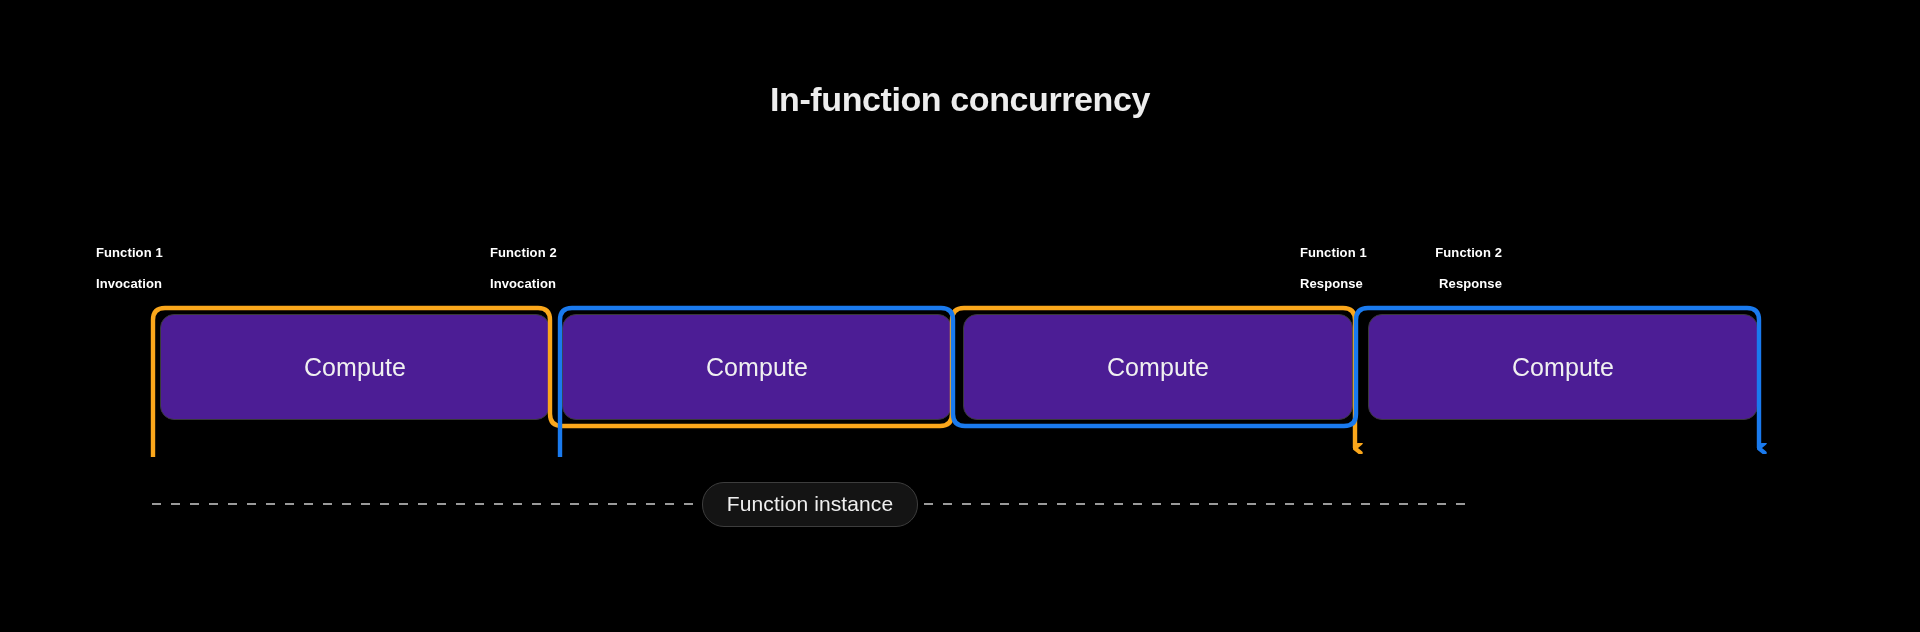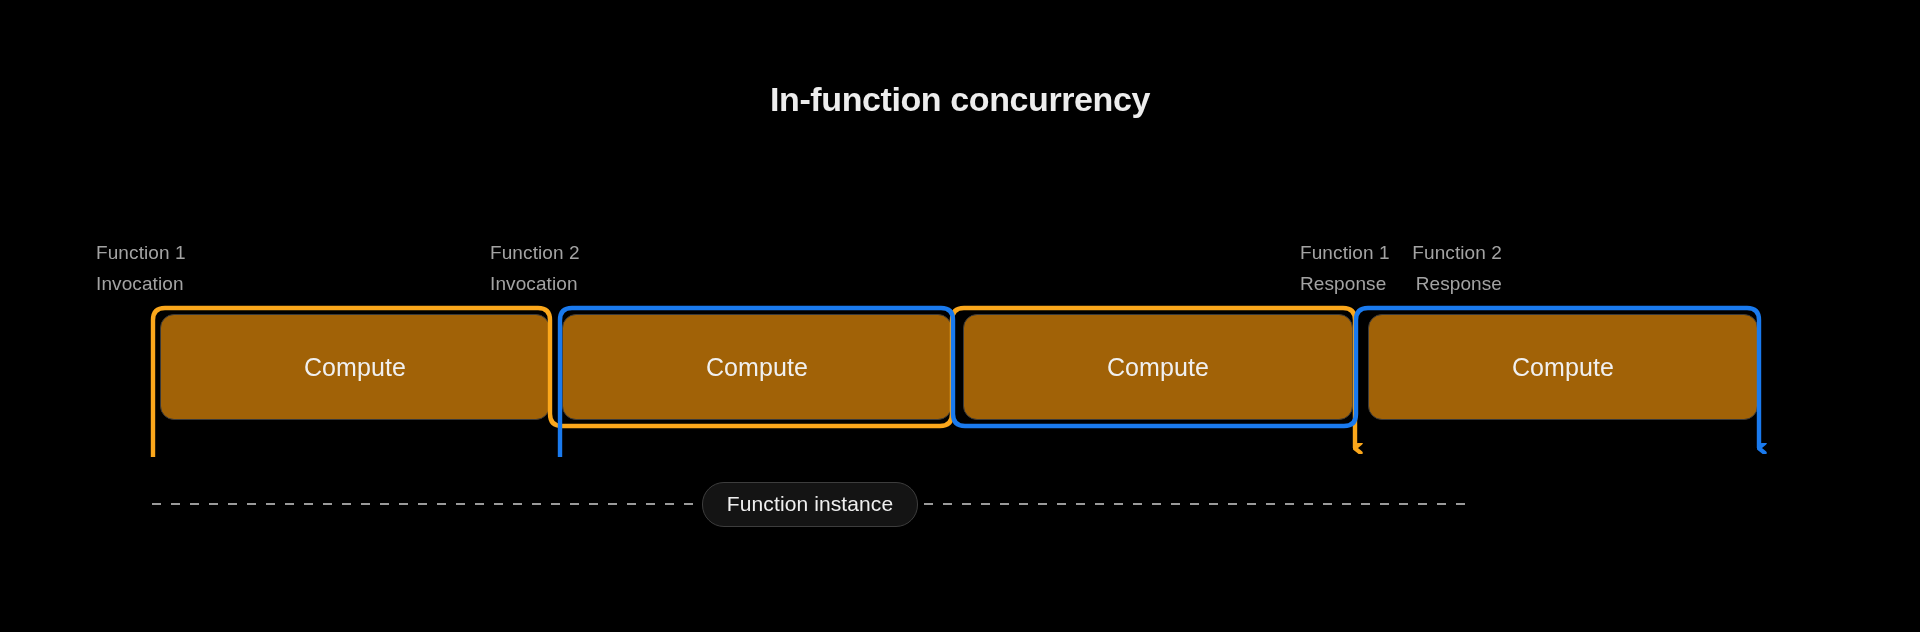--- a/index.html
+++ b/index.html
@@ -31,42 +31,42 @@
     text-align: center;
     font-size: 34px;
     font-weight: 700;
     letter-spacing: -0.4px;
     color: #ededed;
   }
 
   
   .label {
     position: absolute;
-    font-size: 19px;
-    font-weight: 400;
+    font-size: 13px;
+    font-weight: 700;
     line-height: 31px;
-    color: #a3a3a3;
+    color: #ffffff;
     white-space: pre-line;
     letter-spacing: 0.1px;
   }
   .label .l2 { display: block; }
   .label.align-right { text-align: right; }
 
   #label-f1-invocation { left: 96px;  top: 206px; }
   #label-f2-invocation { left: 490px; top: 206px; }
   #label-f1-response   { left: 1300px; top: 206px; }
   #label-f2-response   { right: 118px; top: 206px; }
 
   
   .compute-box {
     position: absolute;
     top: 314px;
     height: 106px;
     box-sizing: border-box;
-    background: #a16207;
+    background: #4c1d95;
     border: 1px solid #3a3a3a;
     border-radius: 14px;
     display: flex;
     align-items: center;
     justify-content: center;
     font-size: 25px;
     font-weight: 400;
     color: #f0f0f0;
     letter-spacing: 0.1px;
   }

